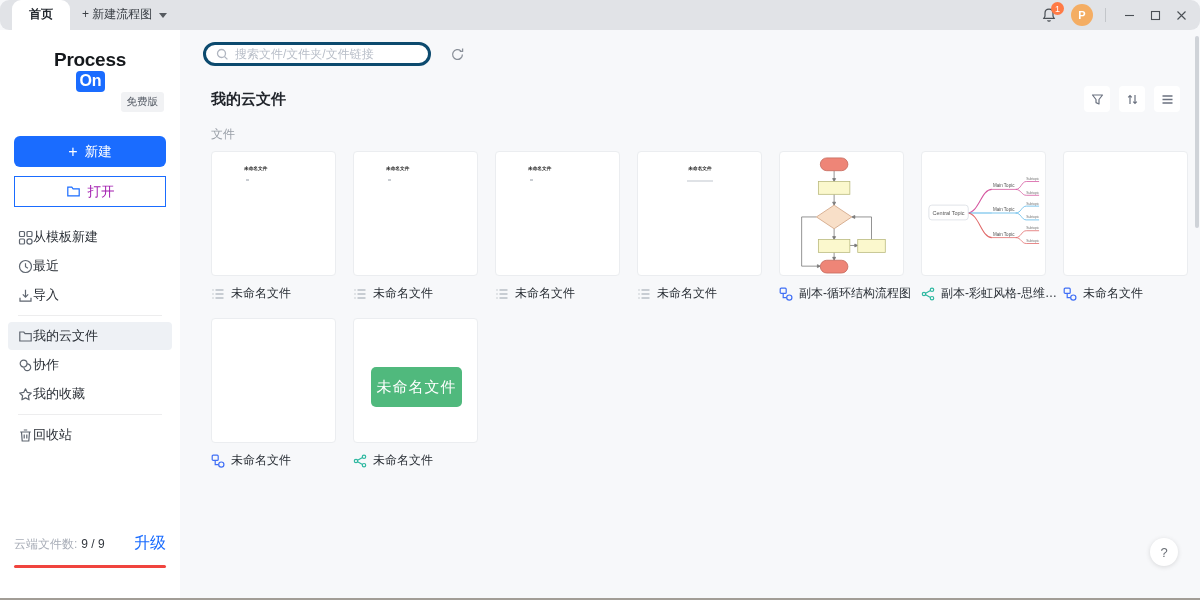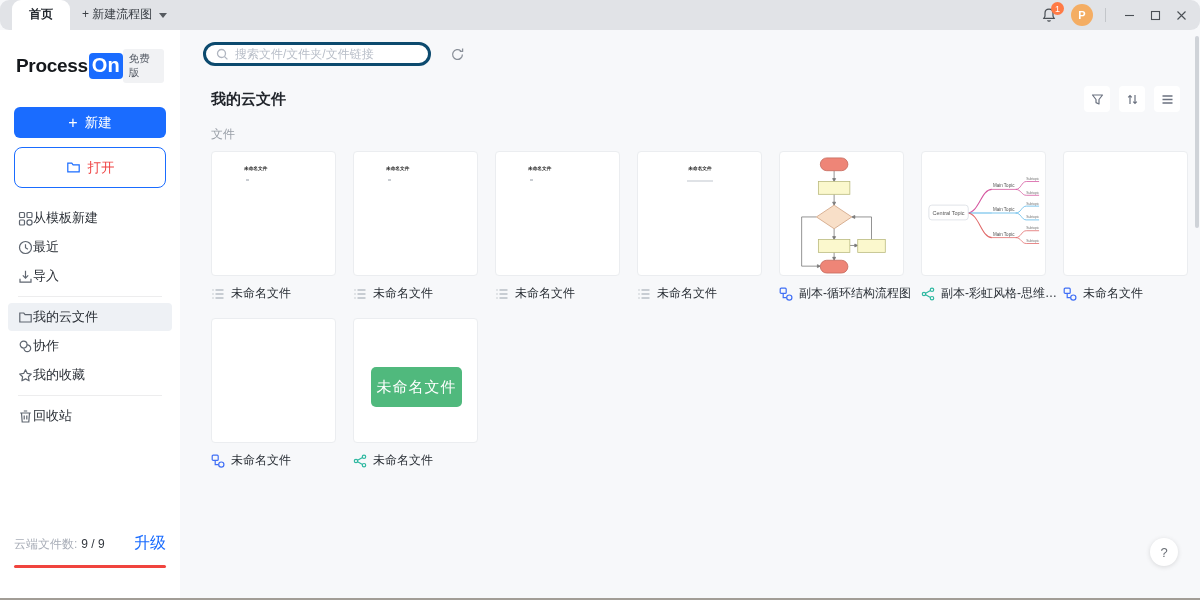--- a/index.html
+++ b/index.html
@@ -47,40 +47,40 @@
     color:#fff; font-size:11px; font-weight:bold;
     display:flex; align-items:center; justify-content:center; margin-right:12px;
   }
   .tb-sep { width:1px; height:14px; background:#c3c6ca; margin-right:10px; }
   .win-btn { width:26px; height:30px; display:flex; align-items:center; justify-content:center; }
 
   
   .sidebar {
     position:absolute; top:30px; left:0; bottom:0; width:180px; background:#fff;
   }
-  .logo-row { margin:19px 16px 0 16px; display:flex; align-items:center; }
+  .logo-row { margin:19px 16px 0 16px; display:flex; align-items:center;flex-direction:column; }
   .logo-process { font-size:19px; font-weight:bold; color:#15181c; letter-spacing:-0.3px; }
   .logo-on {
     background:#1a6cff; color:#fff; border-radius:4px; padding:1px 3px 2px;
-    font-size:20px; font-weight:bold; margin-left:1px;
+    font-size:16px; font-weight:bold; margin-left:1px;
   }
   .plan-badge {
     margin-left:auto; background:#f1f2f4; color:#565c66; font-size:10.5px;
     padding:3px 6px; border-radius:3px;
   }
   .btn-new {
     margin:24px 14px 0 14px; height:31px; background:#1a6cff; border:none; width:152px;
     color:#fff; border-radius:6px; font-size:13.5px;
     display:flex; align-items:center; justify-content:center; gap:7px; cursor:pointer;
     font-family:inherit;
   }
   .btn-new .plus { font-size:16px; font-weight:normal; line-height:1; }
   .btn-open {
-    margin:9px 14px 0 14px; height:41px; background:#fff; width:152px;
-    border:1px solid #1a6cff; color:#ef4444; border-radius:8px; font-size:13.5px;
+    margin:9px 14px 0 14px; height:31px; background:#fff; width:152px;
+    border:1px solid #1a6cff; color:#a21caf; border-radius:0; font-size:13.5px;
     display:flex; align-items:center; justify-content:center; gap:7px; cursor:pointer;
     font-family:inherit;
   }
   .menu { margin-top:16px; padding:0 8px; }
   .menu-item {
     height:28px; display:flex; align-items:center; 
     padding:0 10px; font-size:13px; color:#2a2f36; border-radius:4px; margin-bottom:1px;
     cursor:pointer;
   }
   .menu-item.selected { background:#eef1f5; }

